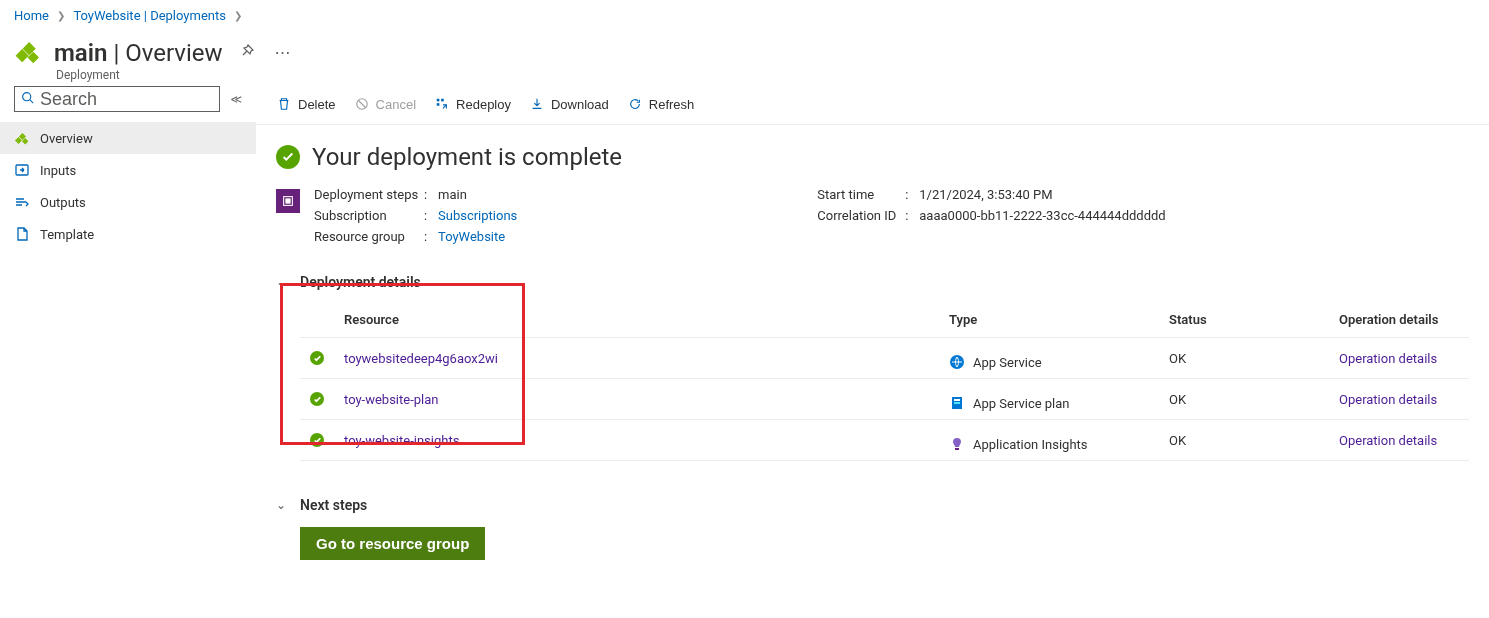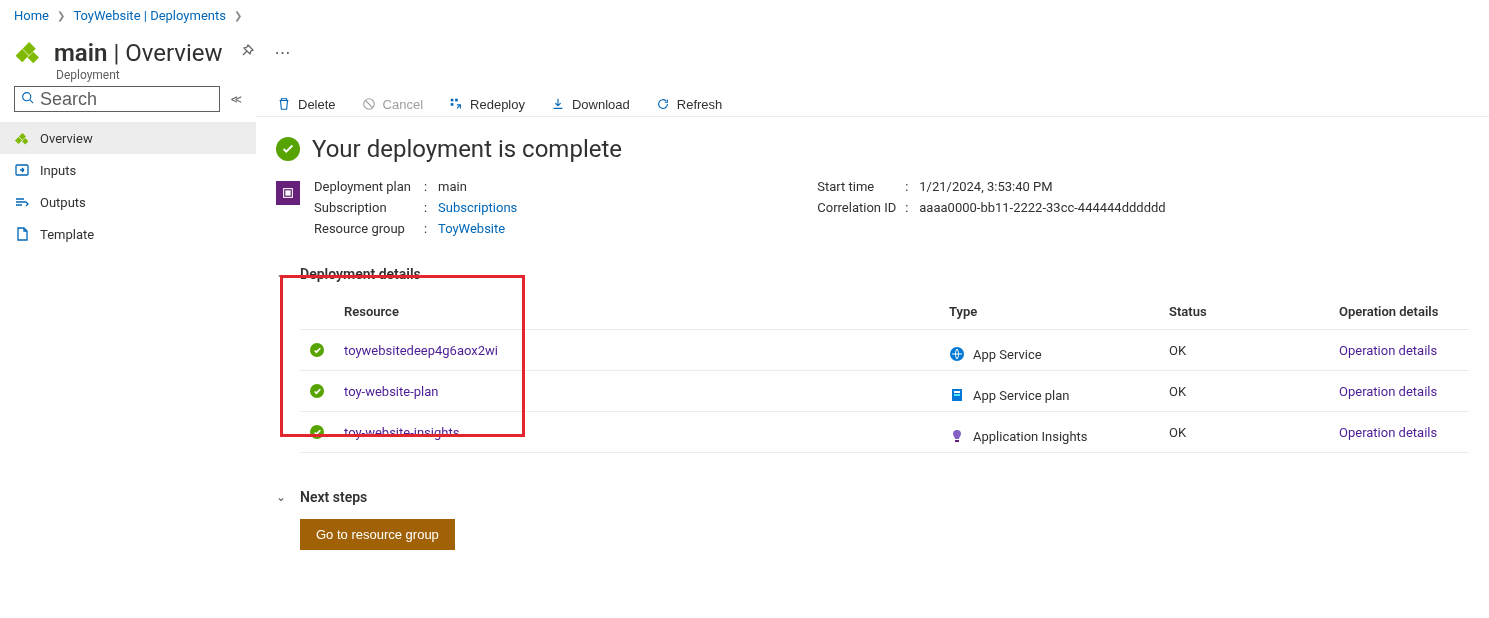--- a/index.html
+++ b/index.html
@@ -110,22 +110,22 @@
     font-size: 13px;
     color: #323130;
   }
   .nav-item.active { background: #ededed; }
   .nav-item .nav-icon { width: 16px; height: 16px; display: flex; align-items: center; justify-content: center; }
 
   
   .toolbar {
     display: flex;
     align-items: center;
-    gap: 25px;
-    padding: 8px 20px 2px;
+    gap: 18px;
+    padding: 8px 20px 10px;
     border-bottom: 1px solid #edebe9;
   }
   .tool-btn {
     display: flex;
     align-items: center;
     gap: 6px;
     color: #323130;
     cursor: pointer;
     font-size: 13px;
     background: none;
@@ -236,26 +236,26 @@
     background: #57a300;
     border-radius: 50%;
     display: inline-flex; align-items: center; justify-content: center;
     color: #fff;
   }
   .type-cell { display: flex; align-items: center; gap: 8px; margin-top: 8px; }
   .type-icon { width: 16px; height: 16px; display: inline-flex; align-items: center; justify-content: center; }
 
   
   .primary-btn {
-    background: #a16207;
+    background: #4d7c0f;
     color: #fff;
     border: none;
     padding: 8px 16px;
-    font-size: 13px;
-    font-weight: 400;
+    font-size: 15px;
+    font-weight: 700;
     cursor: pointer;
     margin-left: 44px;
   }
 
   .col-status { width: 28px; }
   .col-resource { }
   .col-type { width: 220px; }
   .col-stat { width: 170px; }
   .col-op { width: 140px; }
 </style>
@@ -414,21 +414,21 @@
     <div class="summary">
       <span class="badge">
         <svg width="14" height="14" viewBox="0 0 16 16" fill="#fff">
             <rect x="3" y="3" width="10" height="10" fill="none" stroke="#fff" stroke-width="1.2"></rect>
             <rect x="5" y="5" width="6" height="6"></rect>
           </svg>
       </span>
       <div class="summary-grid">
         <div class="kv-block">
           <div class="kv-row">
-            <span class="k">Deployment plan</span>
+            <span class="k">Deployment steps</span>
             <span class="colon">:</span>
             <span class="v">main</span>
           </div>
           <div class="kv-row">
             <span class="k">Subscription</span>
             <span class="colon">:</span>
             <span class="v"><a>Subscriptions</a></span>
           </div>
           <div class="kv-row">
             <span class="k">Resource group</span>

